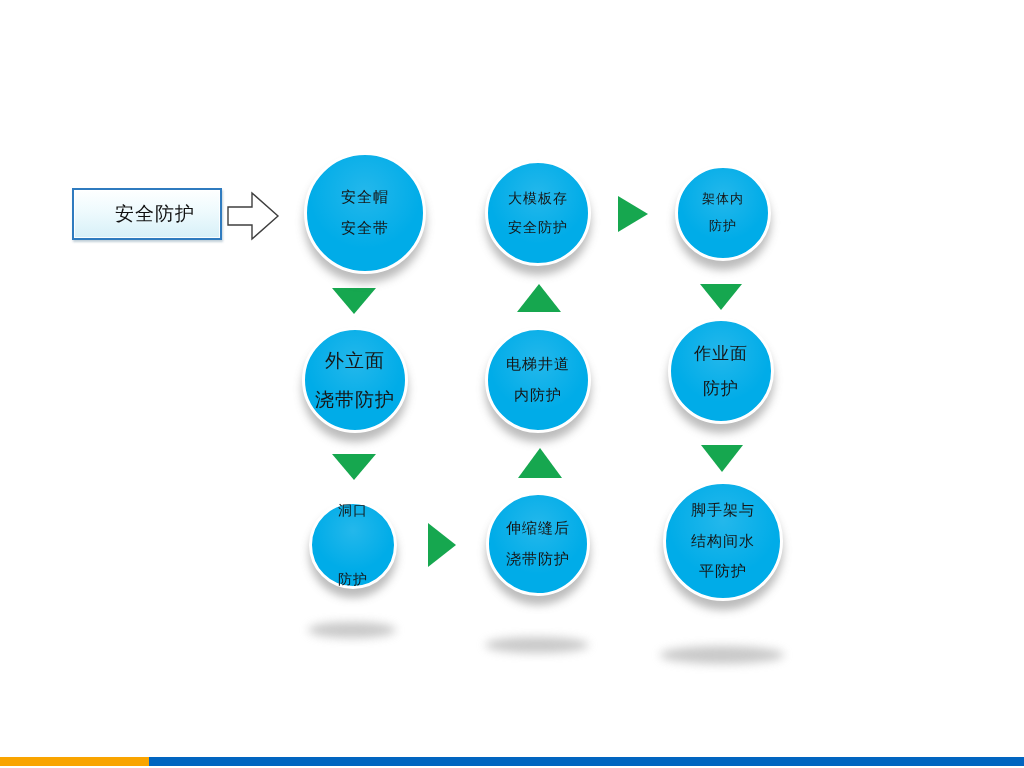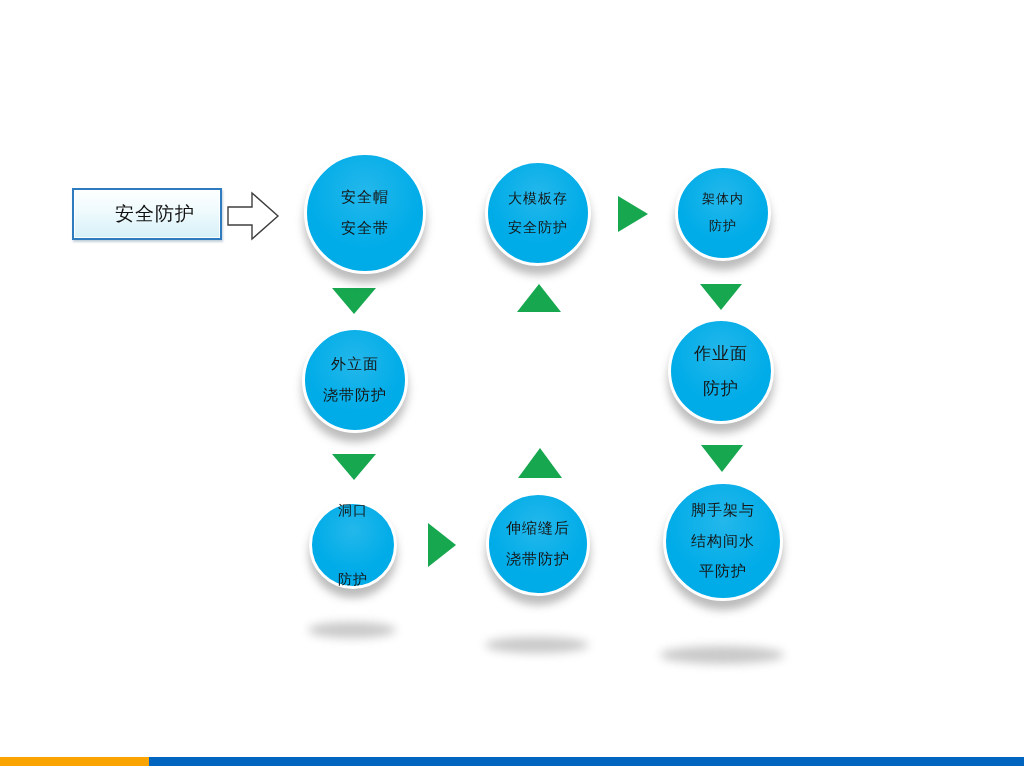--- a/index.html
+++ b/index.html
@@ -76,23 +76,27 @@
         <div class="node-line">安全带</div>
       </div>
       <div class="node" style="left: 485px; top: 160px; width: 100px; height: 100px; background: radial-gradient(circle at 50% 32%, rgba(255, 255, 255, 0.14), rgba(255, 255, 255, 0) 58%), rgb(0, 172, 232); font-size: 14px;">
         <div class="node-line">大模板存</div>
         <div class="node-line">安全防护</div>
       </div>
       <div class="node" style="left: 675px; top: 165px; width: 90px; height: 90px; background: radial-gradient(circle at 50% 32%, rgba(255, 255, 255, 0.14), rgba(255, 255, 255, 0) 58%), rgb(0, 172, 232); font-size: 13px;">
         <div class="node-line">架体内</div>
         <div class="node-line">防护</div>
       </div>
-      <div class="node" style="left: 302px; top: 327px; width: 100px; height: 100px; background: radial-gradient(circle at 50% 32%, rgba(255, 255, 255, 0.14), rgba(255, 255, 255, 0) 58%), rgb(0, 172, 232); font-size: 15px;">
+      <div class="node" style="left: 302px; top: 327px; width: 100px; height: 100px; background: radial-gradient(circle at 50% 32%, rgba(255, 255, 255, 0.14), rgba(255, 255, 255, 0) 58%), rgb(0, 172, 232); font-size: 19px;">
         <div class="node-line">外立面</div>
         <div class="node-line">浇带防护</div>
+      </div>
+      <div class="node" style="left: 485px; top: 327px; width: 100px; height: 100px; background: radial-gradient(circle at 50% 32%, rgba(255, 255, 255, 0.14), rgba(255, 255, 255, 0) 58%), rgb(0, 172, 232); font-size: 15px;">
+        <div class="node-line">电梯井道</div>
+        <div class="node-line">内防护</div>
       </div>
       <div class="node" style="left: 668px; top: 318px; width: 100px; height: 100px; background: radial-gradient(circle at 50% 32%, rgba(255, 255, 255, 0.14), rgba(255, 255, 255, 0) 58%), rgb(0, 172, 232); font-size: 17px;">
         <div class="node-line">作业面</div>
         <div class="node-line">防护</div>
       </div>
       <div class="node" style="left: 309px; top: 501px; width: 82px; height: 82px; background: radial-gradient(circle at 50% 32%, rgba(255, 255, 255, 0.14), rgba(255, 255, 255, 0) 58%), rgb(0, 172, 232); font-size: 14px; gap: 40px;">
         <div class="node-line">洞口</div>
         <div class="node-line">防护</div>
       </div>
       <div class="node" style="left: 663px; top: 481px; width: 114px; height: 114px; background: radial-gradient(circle at 50% 32%, rgba(255, 255, 255, 0.14), rgba(255, 255, 255, 0) 58%), rgb(0, 172, 232); font-size: 15px;">

